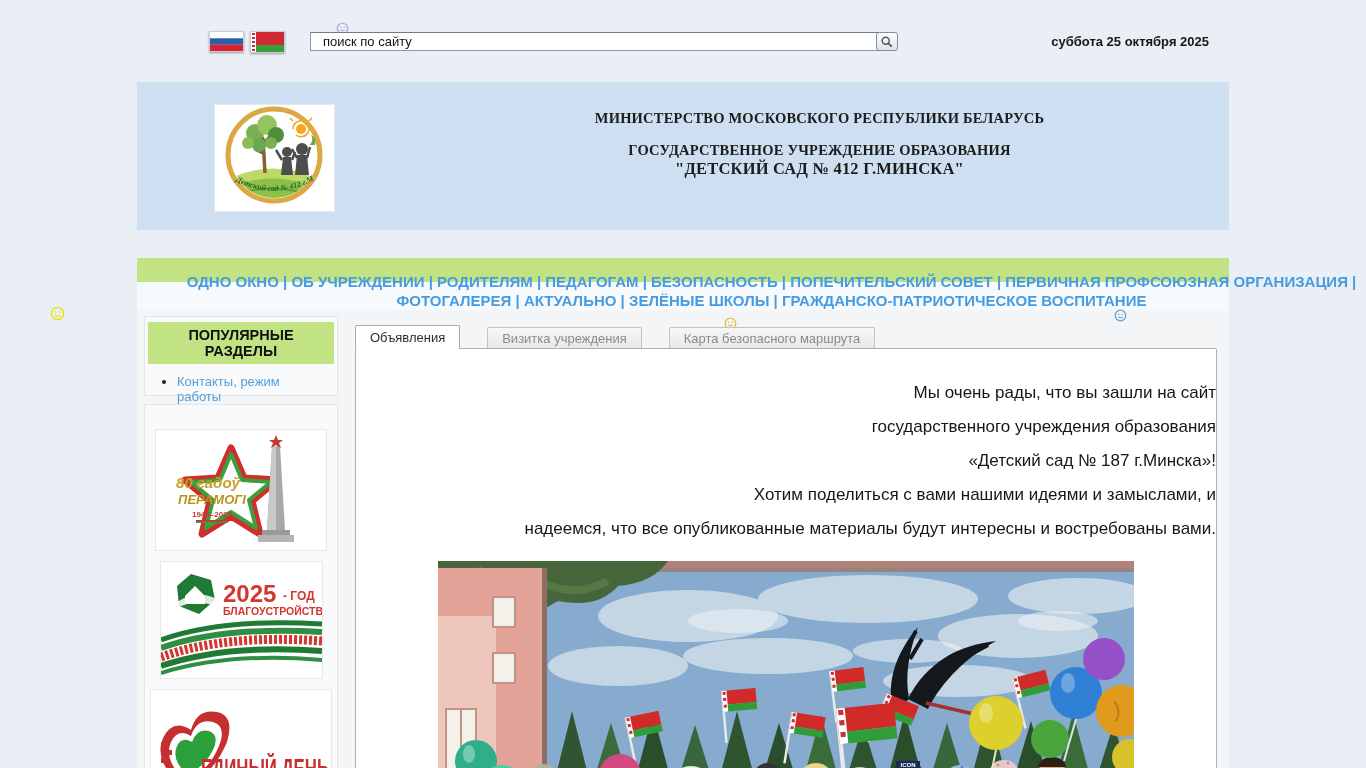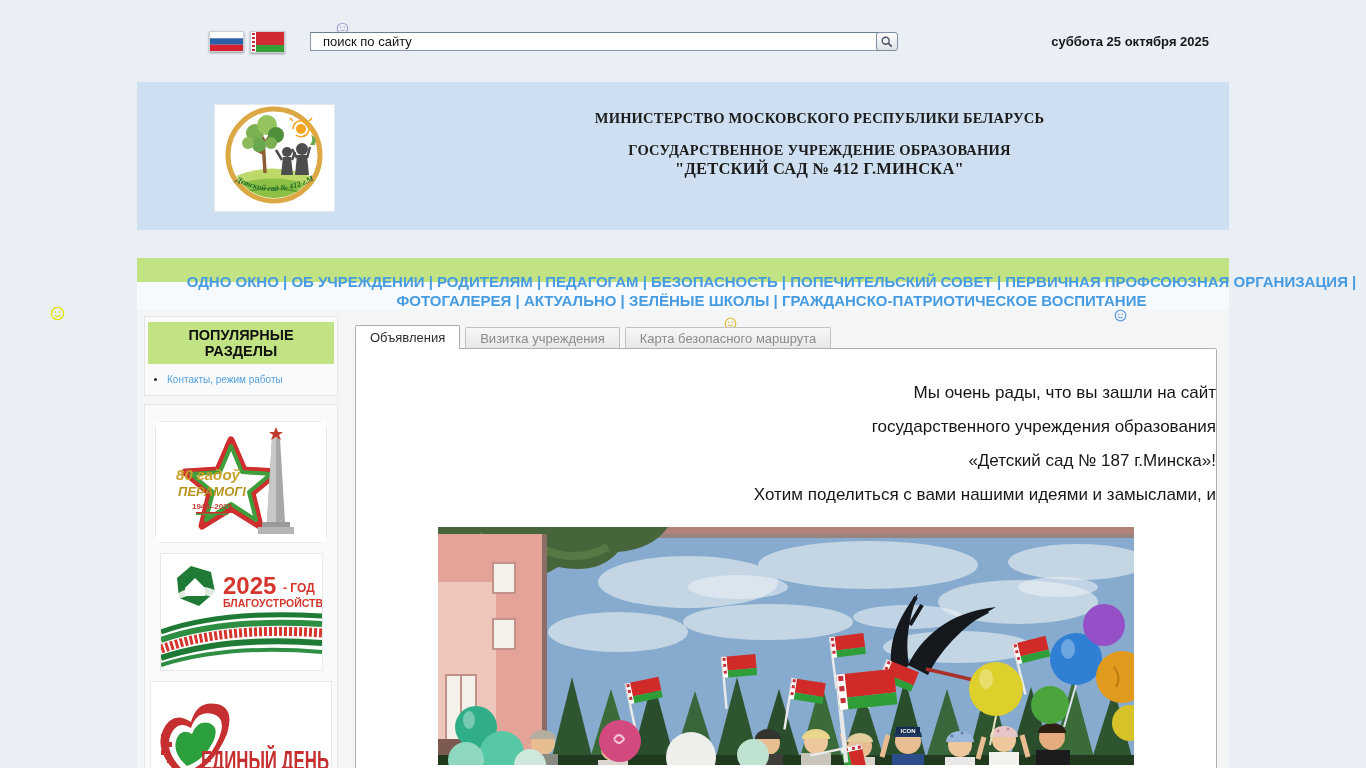--- a/index.html
+++ b/index.html
@@ -42,29 +42,29 @@
   
   #content-bg{position:absolute;left:137px;top:310px;width:1092px;height:458px;background:#f4f5f6;}
 
   
   .side-box{position:absolute;left:144px;width:192px;background:#f9fafb;border:1px solid #e4e7ea;}
   #popular-box{top:316px;height:78px;}
   #attention-box{top:404px;height:370px;}
   .side-heading{margin:5px 3px 0 3px;background:#c2e383;color:#111;font-weight:bold;
      font-size:14.5px;text-align:center;padding:5px 8px;}
   #popular-list{margin:10px 0 0 0;padding-left:22px;}
-  #popular-list li{font-size:10px;color:#222;margin:2px 0;}
+  #popular-list li{font-size:13px;color:#222;margin:2px 10px;}
   #popular-list a{color:#55a0dd;text-decoration:none;cursor:pointer;}
   .banner{display:block;background:#fff;border:1px solid #e8e8e8;margin:10px auto 0 auto;cursor:pointer;line-height:0;}
-  #banner-victory{width:170px;height:120px;margin-top:16px;border-radius:8px;}
+  #banner-victory{width:170px;height:120px;margin-top:24px;}
   #banner-2025{width:161px;height:116px;}
   #banner-den{width:180px;height:120px;}
 
   
-  #tab-bar{position:absolute;left:355px;top:326px;height:23px;display:flex;align-items:flex-end;}
+  #tab-bar{position:absolute;left:355px;top:326px;height:23px;display:flex;align-items:flex-end;gap:22px;}
   .tab{height:21px;line-height:21px;padding:0 14px;font-size:13px;color:#8b8b8b;
      background:linear-gradient(#f7f7f7,#e7e7e7);border:1px solid #c2c2c2;border-bottom:none;
      margin-right:5px;cursor:pointer;border-radius:2px 2px 0 0;}
   .tab.active{background:#fff;color:#2e2e2e;border-color:#adadad;height:23px;line-height:23px;position:relative;z-index:3;}
   #main-panel{position:absolute;left:355px;top:348px;width:860px;height:500px;background:#fff;
      border:1px solid #b0b0b0;border-radius:2px;z-index:2;}
   #welcome-text{margin-top:27px;text-align:right;font-size:17px;color:#161616;}
   #welcome-text .wline{line-height:34px;}
   #main-photo{display:block;margin:15px auto 0 auto;}
 </style>
@@ -265,20 +265,21 @@
       <div class="tab active">Объявления</div>
       <div class="tab">Визитка учреждения</div>
       <div class="tab">Карта безопасного маршрута</div>
     </div>
   <div id="main-panel">
     <div id="welcome-text">
         <div class="wline">Мы очень рады, что вы зашли на сайт</div>
         <div class="wline">государственного учреждения образования</div>
         <div class="wline">«Детский сад № 187 г.Минска»!</div>
         <div class="wline">Хотим поделиться с вами нашими идеями и замыслами, и</div>
+        <div class="wline">надеемся, что все опубликованные материалы будут интересны и востребованы вами.</div>
       </div>
 
     <svg id="main-photo" viewBox="0 0 696 238" width="696" height="238">
       <defs>
         <g id="byflag">
           <line x1="2.5" y1="0" x2="2.5" y2="-52" stroke="#e9e9e9" stroke-width="2.5"></line>
           <rect x="2" y="-52" width="34" height="14" fill="#d02b28"></rect>
           <rect x="2" y="-38" width="34" height="7" fill="#2f9e38"></rect>
           <rect x="2" y="-52" width="5" height="21" fill="#ffffff"></rect>
           <g fill="#c5303a">

